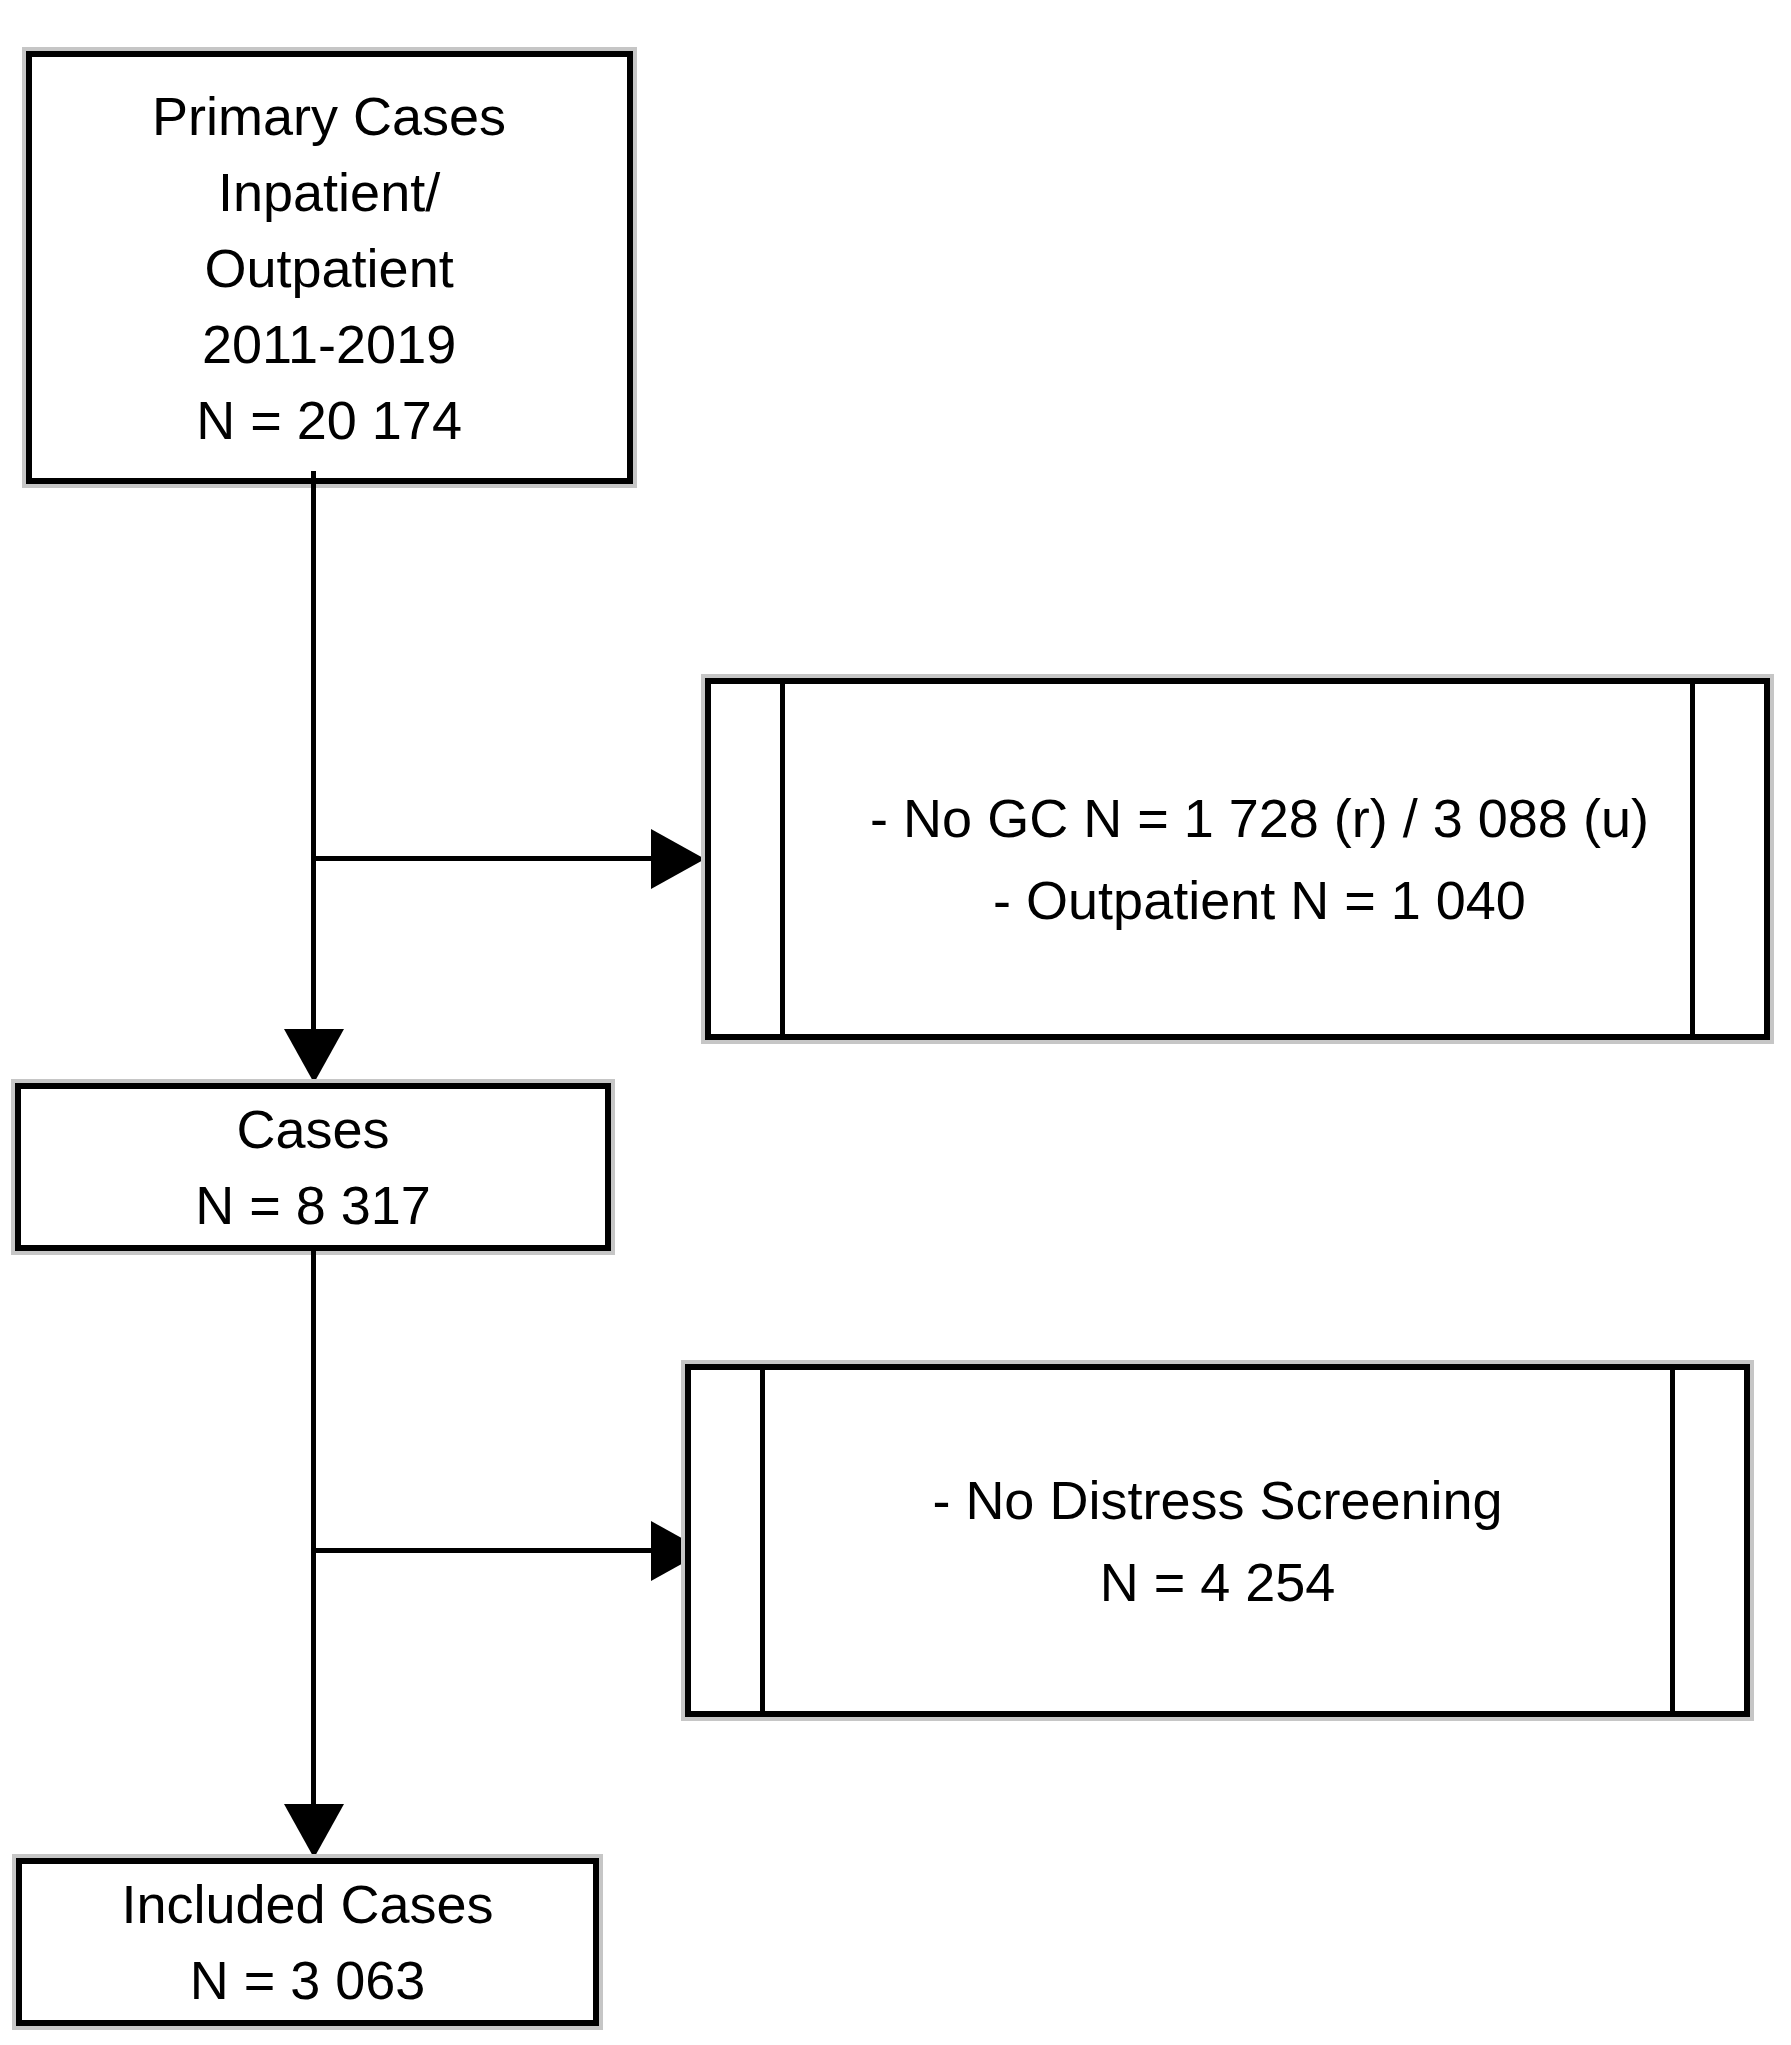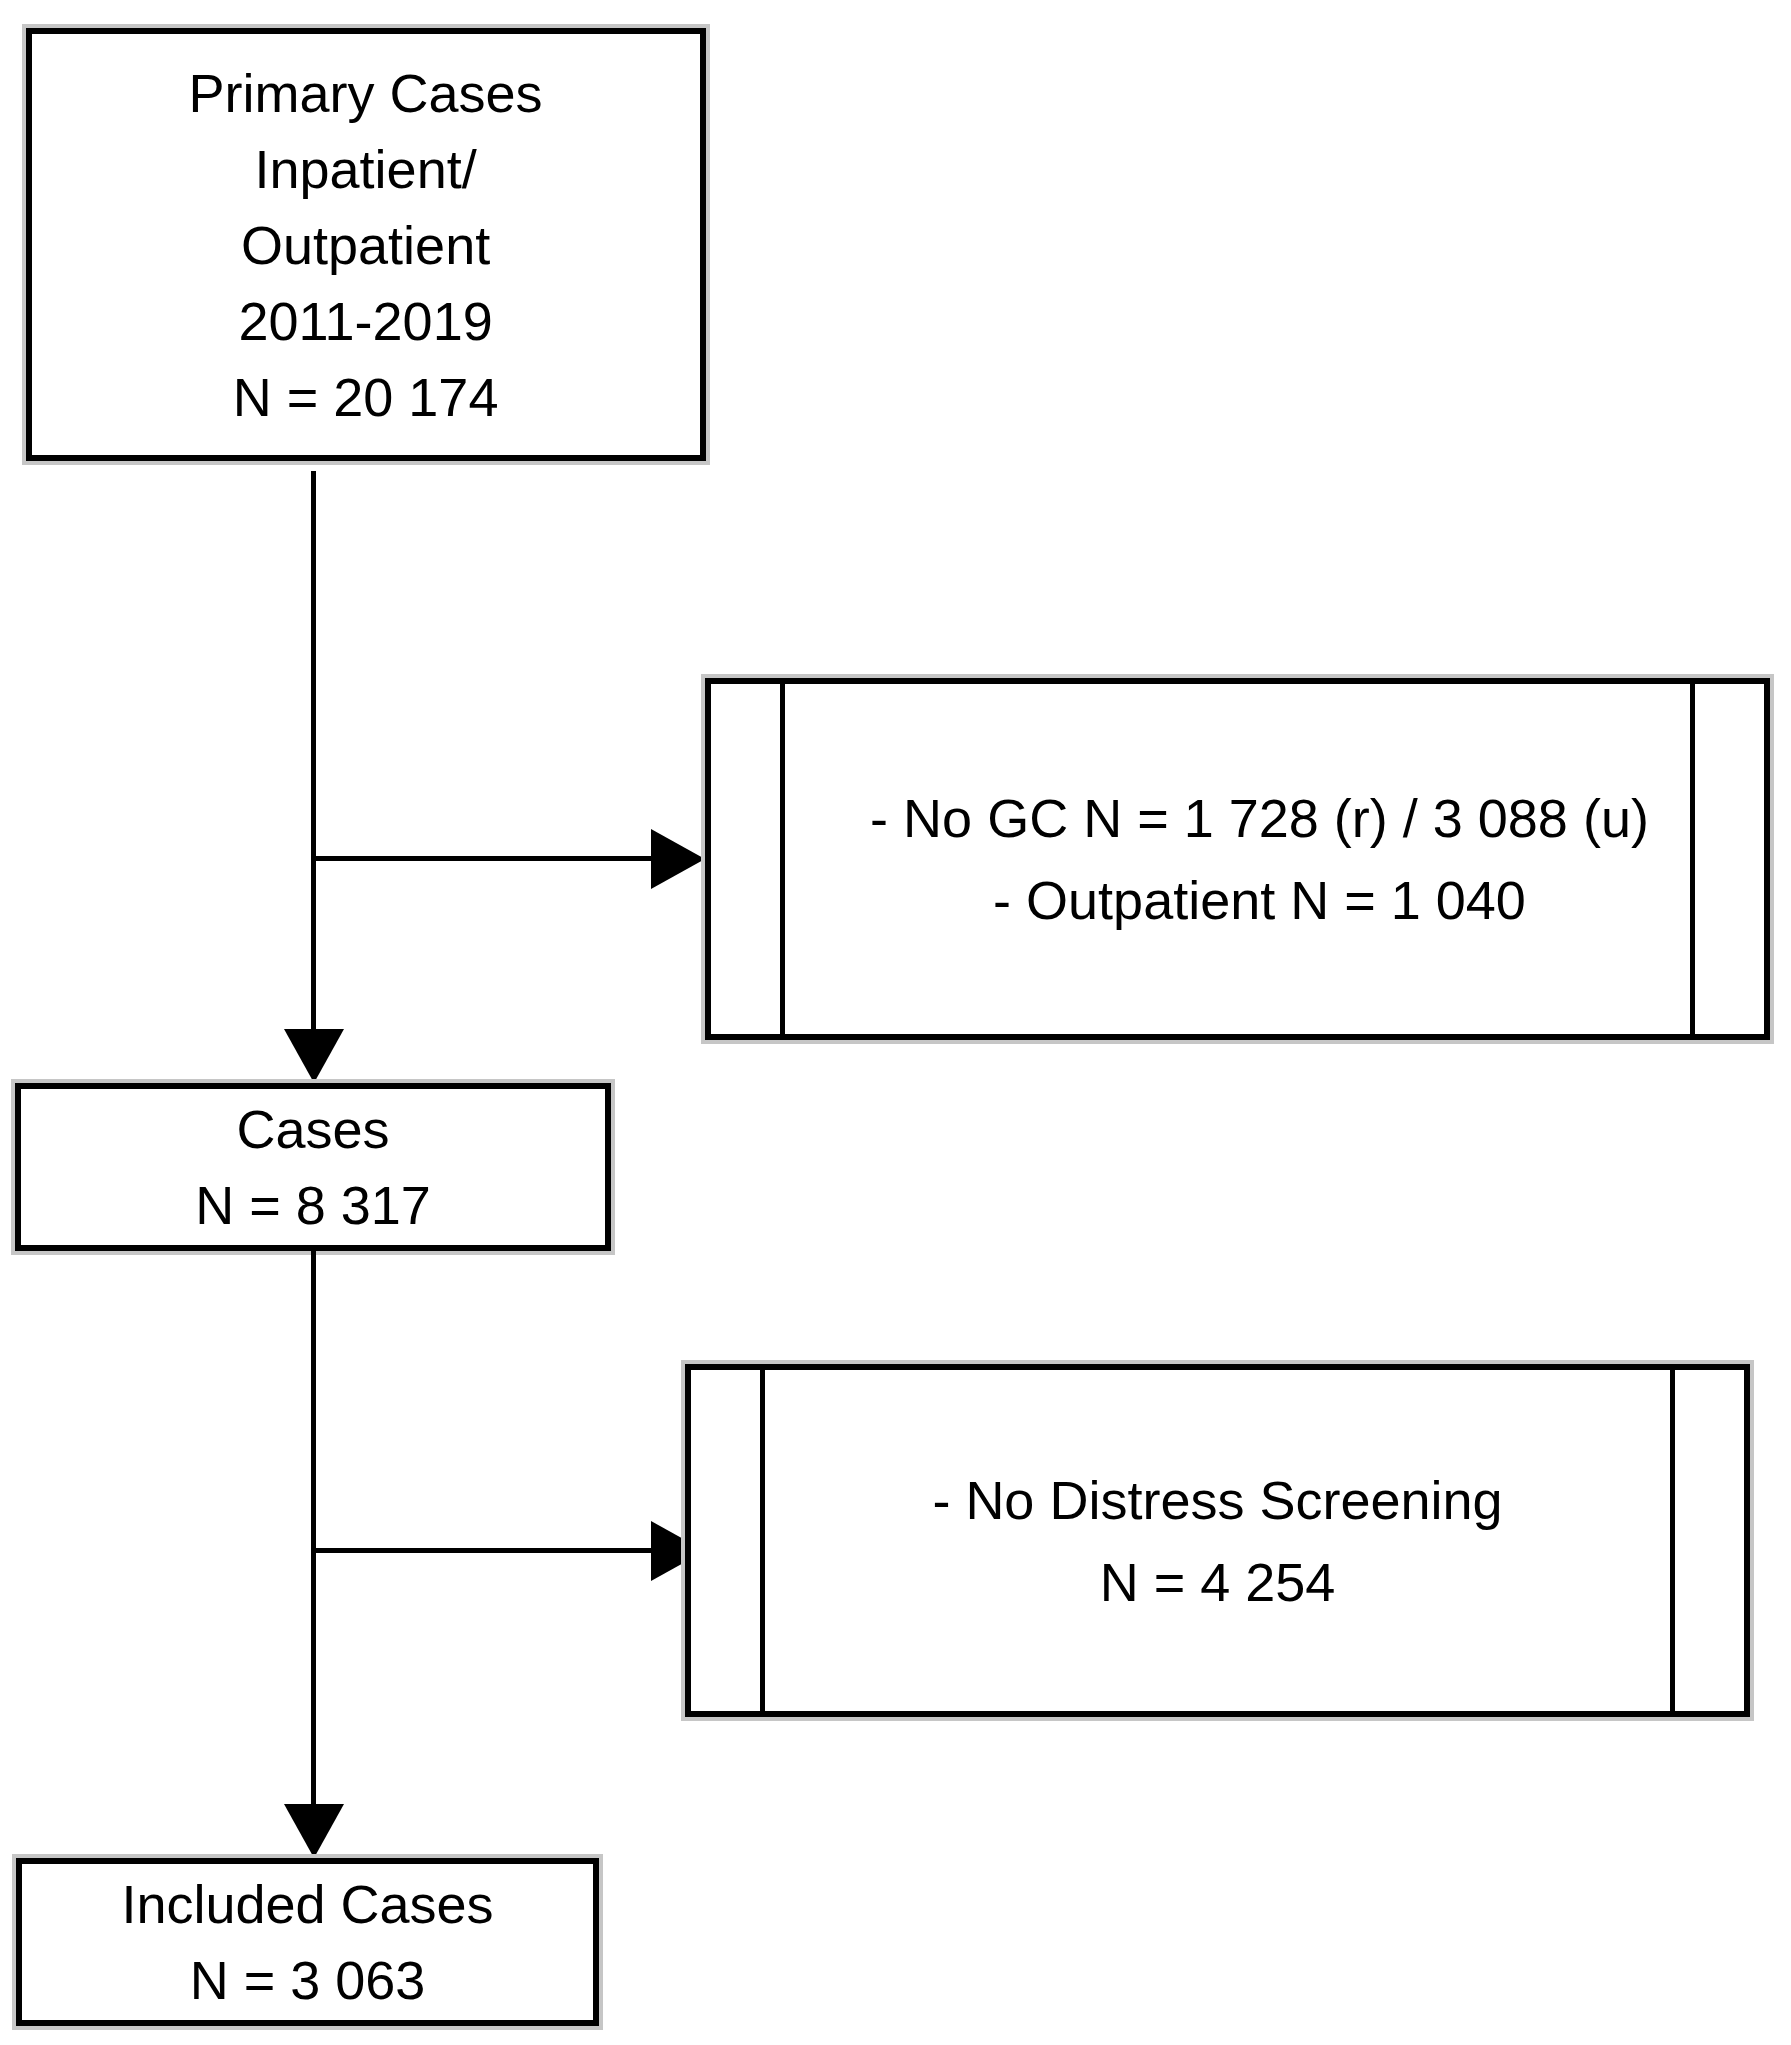--- a/index.html
+++ b/index.html
@@ -68,21 +68,21 @@
   }
   .arrow-right {
     position: absolute;
     width: 0; height: 0;
     border-top: 30px solid transparent;
     border-bottom: 30px solid transparent;
     border-left: 54px solid #000000;
   }
 
   
-  #box-primary         { left: 25.6px;   top: 28px;   width: 680px;  height: 433px; justify-content: center; }
+  #box-primary         { left: 25.6px;   top: 51px;   width: 607px;  height: 433px; justify-content: center; }
   #vline1              { left: 311px;  top: 471px;  height: 560px; }
   #arrow-down-1        { left: 284px;  top: 1029px; }
   #hline1              { left: 314px;  top: 856px; width: 337px; }
   #arrow-right-1       { left: 651px;  top: 829px; }
   #box-exclusion-top   { left: 705px; top: 678px; width: 1065px; height: 362px; padding-left: 44px; }
   #box-cases           { left: 15px;   top: 1083px; width: 596px;  height: 168px; align-items: center; }
   #vline2              { left: 311px;  top: 1248px; height: 557px; }
   #arrow-down-2        { left: 284px;  top: 1804px; }
   #hline2              { left: 314px;  top: 1548px; width: 337px; }
   #arrow-right-2       { left: 651px;  top: 1521px; }

